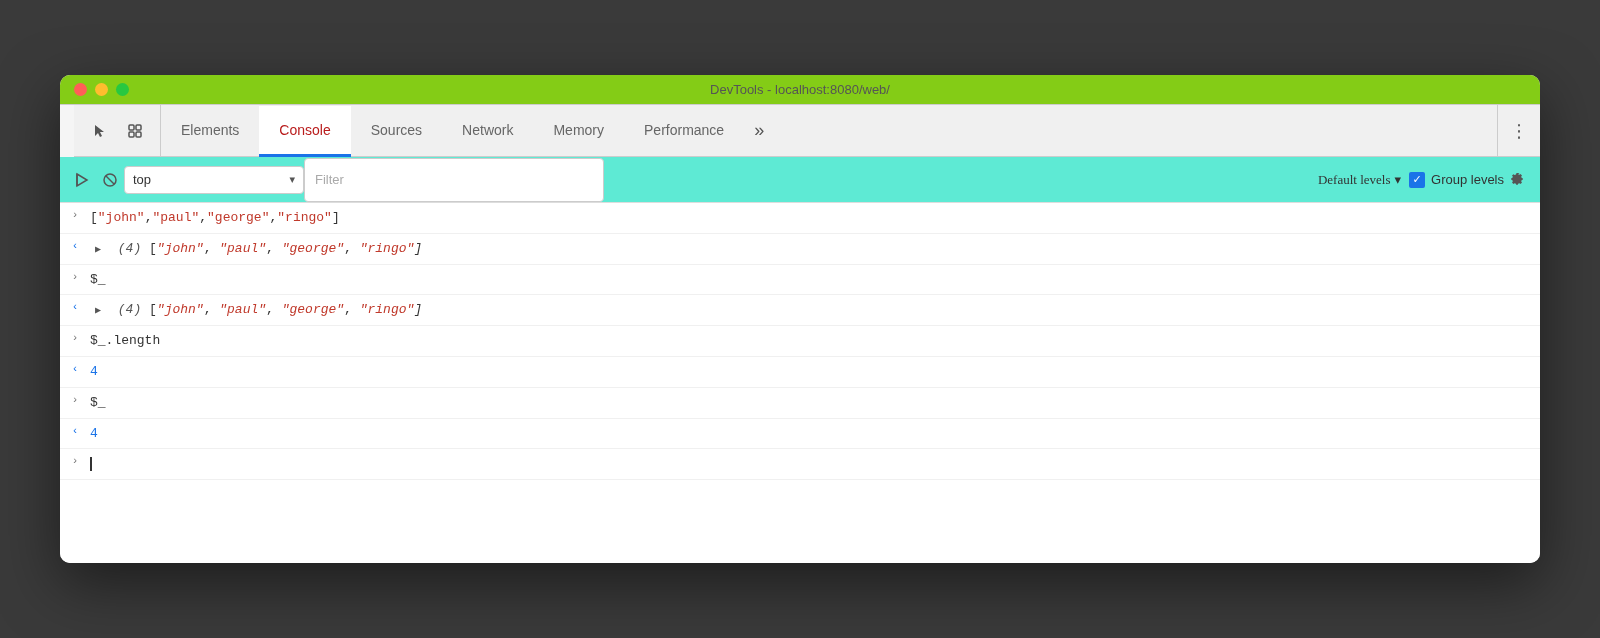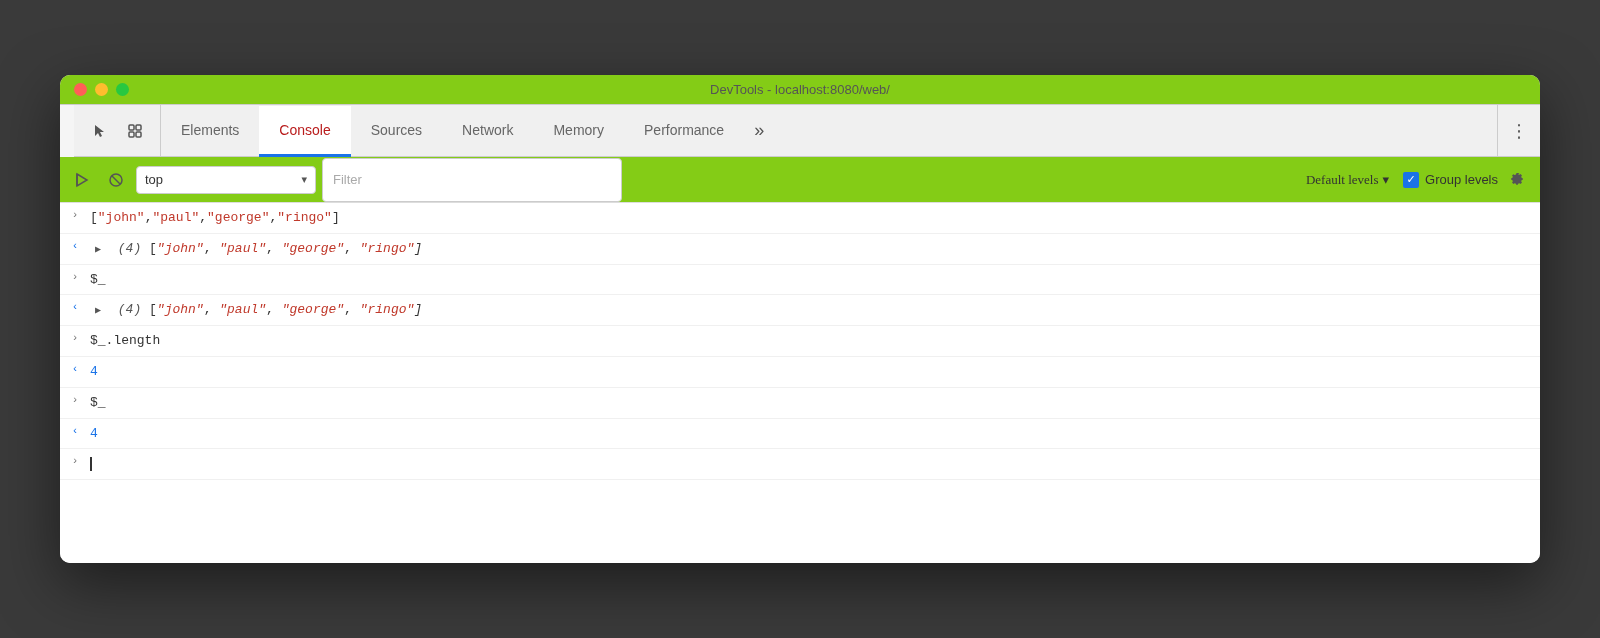--- a/index.html
+++ b/index.html
@@ -104,27 +104,26 @@
       cursor: pointer;
     }
     .tabs-end {
       display: flex;
       align-items: center;
       padding: 0 12px;
       margin-left: auto;
       border-left: 1px solid #ccc;
     }
     .toolbar {
-      background: #84cc16;
+      background: #5eead4;
       display: flex;
       align-items: center;
       height: 46px;
       padding: 0 8px;
       border-bottom: 1px solid #ddd;
-      gap: 6px;
     }
     .toolbar-btn {
       width: 28px;
       height: 28px;
       display: flex;
       align-items: center;
       justify-content: center;
       cursor: pointer;
       border-radius: 4px;
       color: #555;

